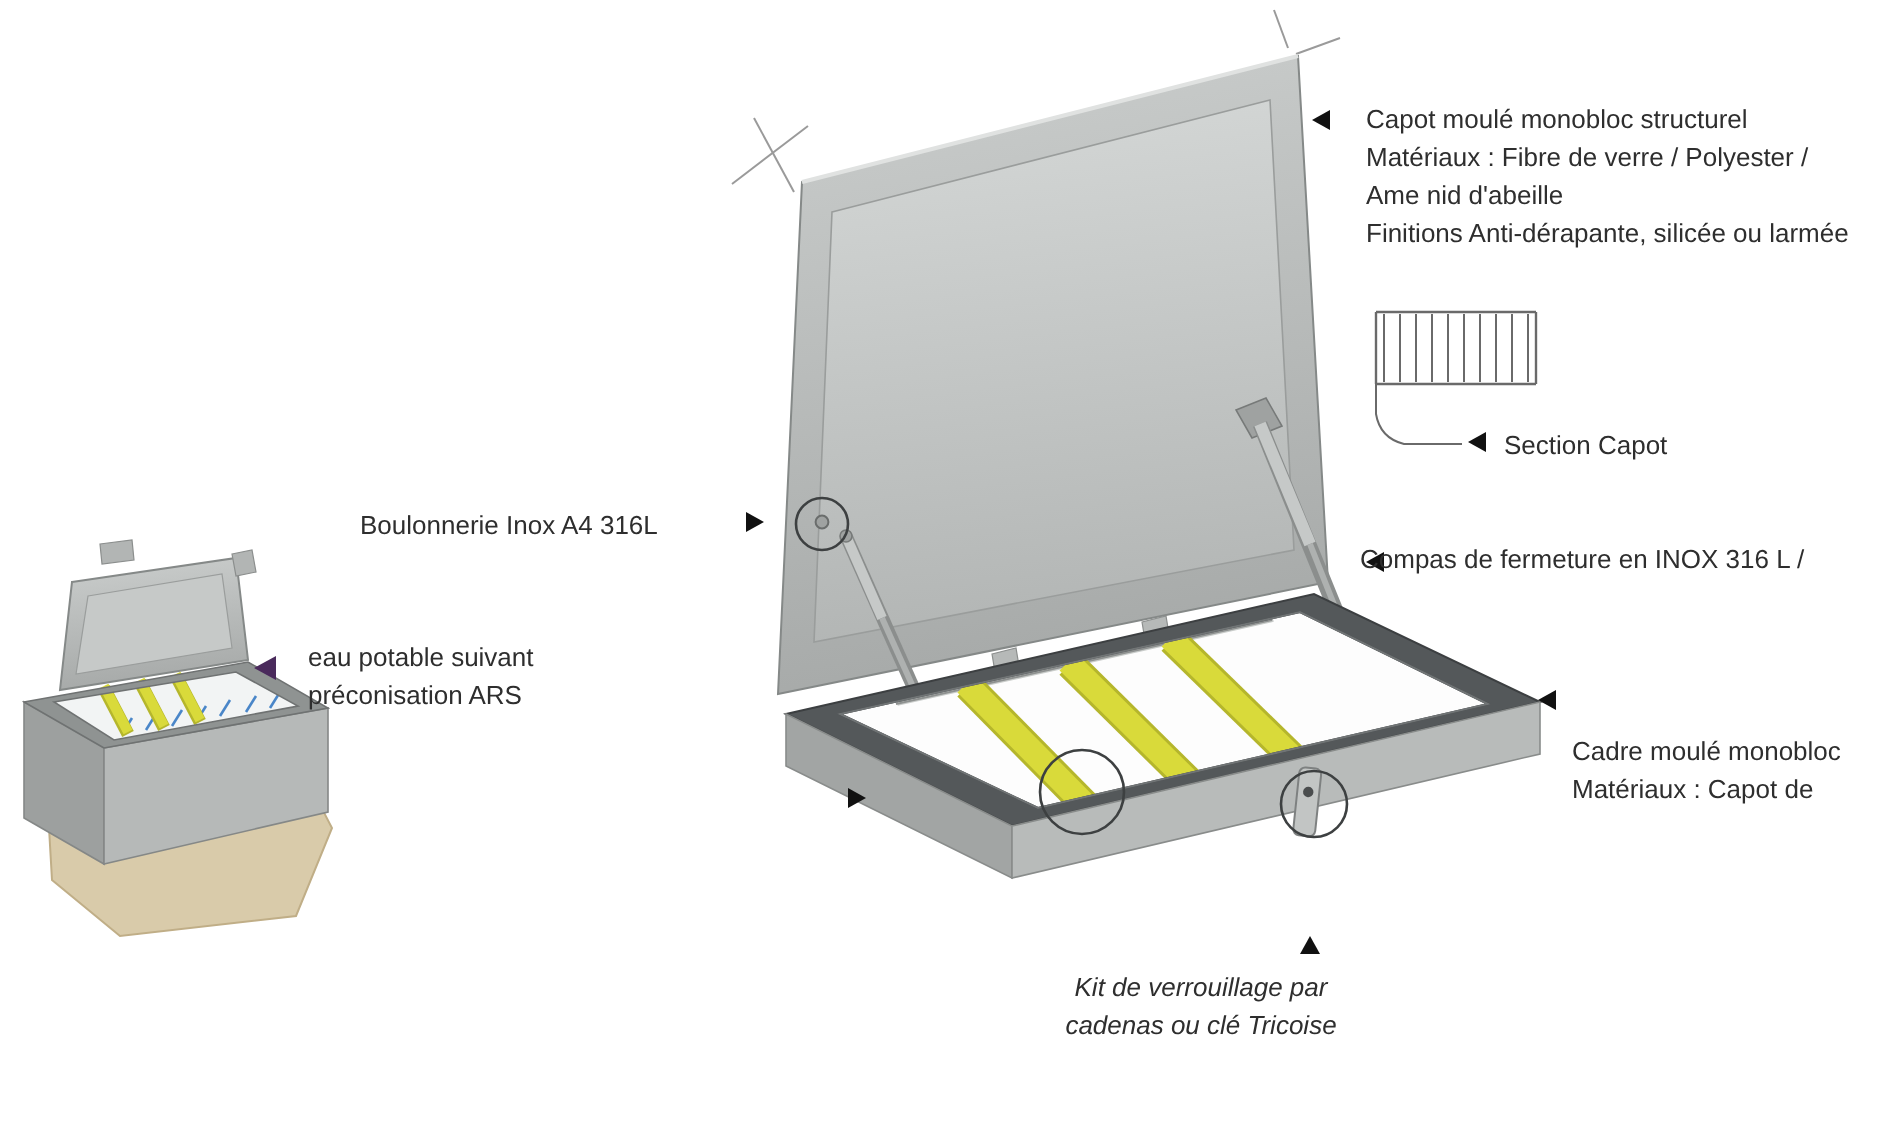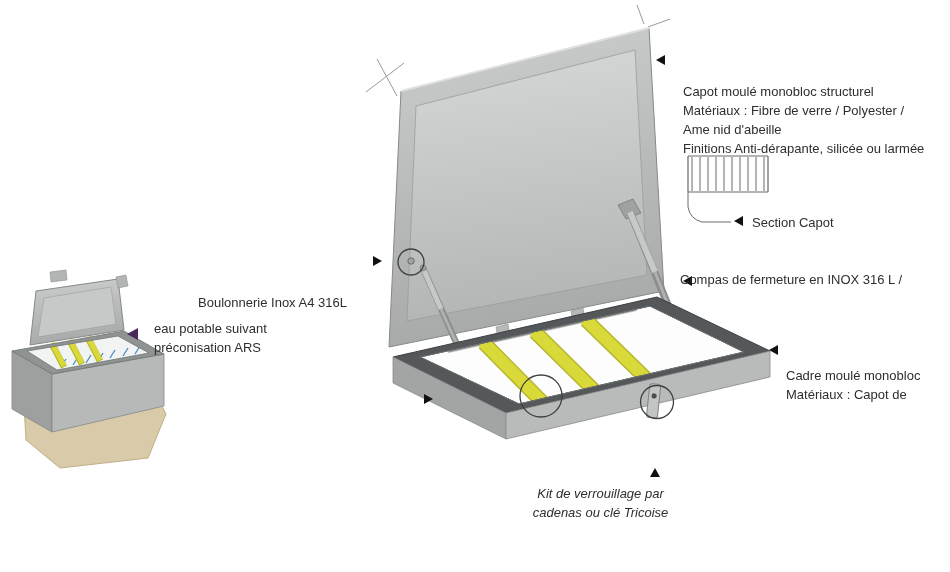--- a/index.html
+++ b/index.html
@@ -3,21 +3,21 @@
 <meta charset="utf-8">
 <style>
   html,body { margin:0; padding:0; background:#fff; }
   .canvas {
     position:relative; width:950px; height:572px; background:#ffffff;
     font-family:"Liberation Sans", sans-serif; overflow:hidden;
   }
   .illus { position:absolute; left:0; top:0; }
   .label { position:absolute; font-size:13px; line-height:19px; color:#2e2e2e; }
   .label div { white-space:nowrap; }
-  .label.right { text-align:center;margin-top:40px; }
+  .label.right { text-align:left; }
   .label.center { text-align:center; }
   .tri { position:absolute; width:0; height:0; }
   .tri-left  { border-top:5px solid transparent; border-bottom:5px solid transparent; border-right:9px solid #111; }
   .tri-right { border-top:5px solid transparent; border-bottom:5px solid transparent; border-left:9px solid #111; }
   .tri-up    { border-left:5px solid transparent; border-right:5px solid transparent; border-bottom:9px solid #111; }
   .tri-purple{ border-top-width:6px; border-bottom-width:6px; border-right:11px solid #4a2a5c; }
 </style>
 </head>
 <body>
 
@@ -157,21 +157,21 @@
         <line x1="740" y1="157" x2="740" y2="191"></line>
         <line x1="748" y1="157" x2="748" y2="191"></line>
         <line x1="756" y1="157" x2="756" y2="191"></line>
         <line x1="764" y1="157" x2="764" y2="191"></line>
       </g>
       <path d="M688,192 L688,207 Q690,219 702,222 L731,222" stroke-width="1"></path>
     </g>
   </svg>
 
   <span class="tri tri-left" style="left:656px;top:55px;"></span>
-  <div class="label" style="left:683px;top:50px;margin-top:32px;">
+  <div class="label" style="left:683px;top:50px;">
     <div>Capot moulé monobloc structurel</div>
     <div>Matériaux : Fibre de verre / Polyester /</div>
     <div>Ame nid d'abeille</div>
     <div>Finitions Anti-dérapante, silicée ou larmée</div>
   </div>
 
   <span class="tri tri-left" style="left:734px;top:216px;"></span>
   <div class="label" style="left:752px;top:213px;">
     <div>Section Capot</div>
   </div>

